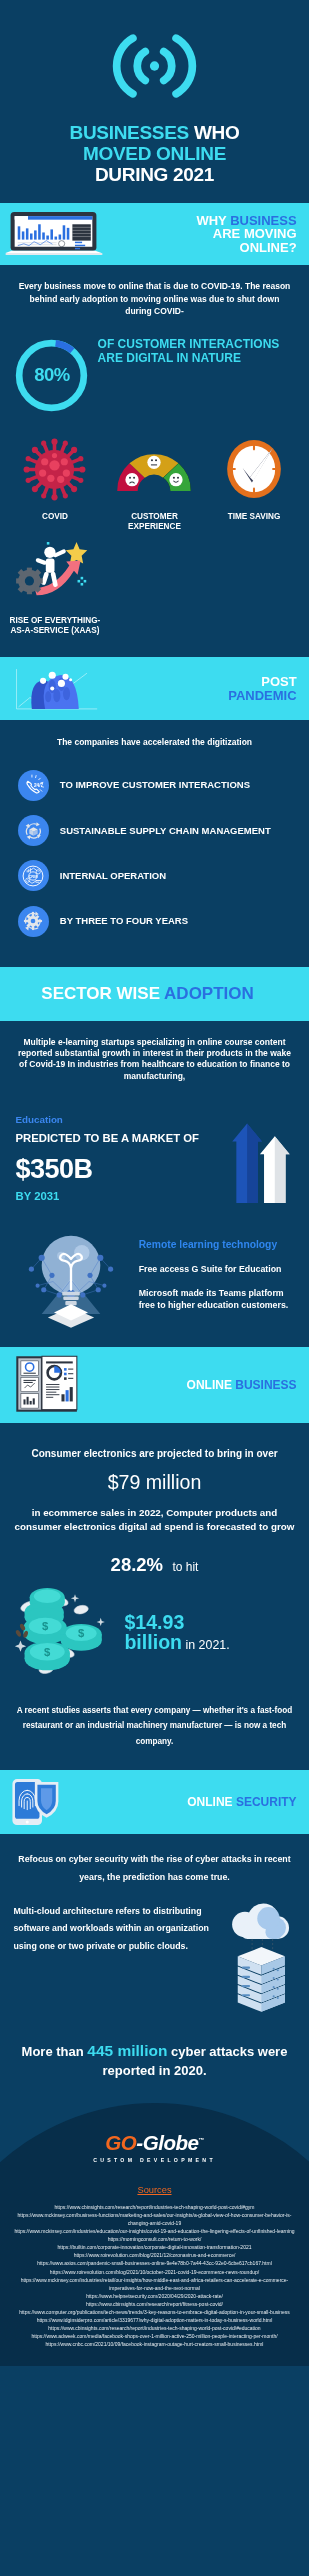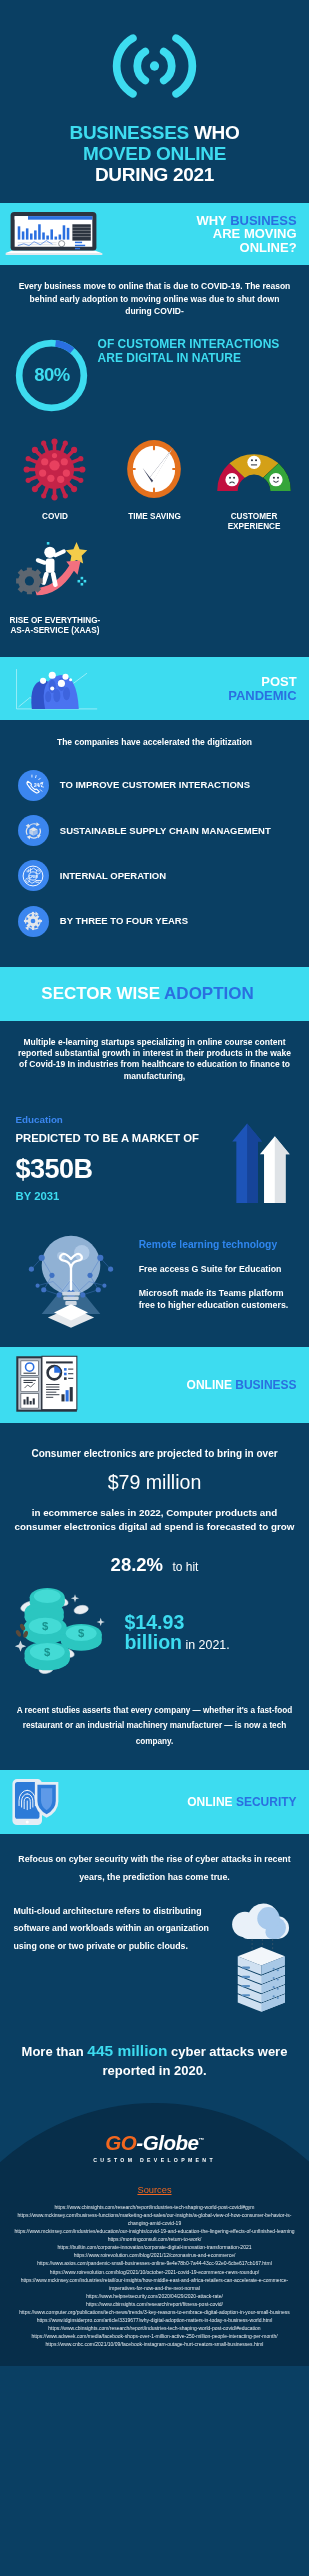--- a/index.html
+++ b/index.html
@@ -342,38 +342,20 @@
               <circle cx="82" cy="48" r="7"></circle>
             <circle cx="40" cy="70" r="7"></circle>
               <circle cx="86" cy="70" r="7"></circle>
               <circle cx="56" cy="80" r="7"></circle>
             <circle cx="75" cy="82" r="7"></circle>
               <circle cx="63" cy="36" r="5"></circle>
           </g>
         </svg>
       </div>
       <div class="icon-cap">COVID</div>
-    </div>
-
-    <div class="icon-cell">
-      <div class="icon-art">
-        <svg width="62" height="62" viewBox="0 0 120 120">
-          <ellipse cx="60" cy="60" rx="52" ry="56" fill="#e3701d"></ellipse>
-          <ellipse cx="60" cy="60" rx="41" ry="45" fill="#ffffff"></ellipse>
-          <g stroke="#e3701d" stroke-width="4" stroke-linecap="round">
-            <line x1="60" y1="14" x2="60" y2="22"></line>
-              <line x1="60" y1="98" x2="60" y2="106"></line>
-            <line x1="14" y1="60" x2="23" y2="60"></line>
-              <line x1="97" y1="60" x2="106" y2="60"></line>
-          </g>
-          <path d="M38 58 L52 76 L96 20 L56 86 Z" fill="#39405a"></path>
-          <path d="M96 20 L52 76 L59 83 Z" fill="#ffffff"></path>
-        </svg>
-      </div>
-      <div class="icon-cap">TIME SAVING</div>
     </div>
 
     <div class="icon-cell">
       <div class="icon-art">
         <svg width="78" height="47" viewBox="0 0 152 92">
           <path d="M4 88 A72 72 0 0 1 28 34 L58 62 A32 32 0 0 0 44 88 Z" fill="#c1103f"></path>
           <path d="M28 34 A72 72 0 0 1 76 16 L76 56 A32 32 0 0 0 58 62 Z" fill="#d4a017"></path>
           <path d="M76 16 A72 72 0 0 1 124 34 L94 62 A32 32 0 0 0 76 56 Z" fill="#d4a017"></path>
           <path d="M124 34 A72 72 0 0 1 148 88 L108 88 A32 32 0 0 0 94 62 Z" fill="#35a game"></path>
           <path d="M124 34 A72 72 0 0 1 148 88 L108 88 A32 32 0 0 0 94 62 Z" fill="#35a53a"></path>
@@ -395,20 +377,38 @@
               <circle cx="123" cy="62" r="2"></circle>
             </g>
           <path d="M114 68 Q119 74 124 68" stroke="#2c3440" stroke-width="2" fill="none"></path>
         </svg>
       </div>
       <div class="icon-cap">CUSTOMER EXPERIENCE</div>
     </div>
 
     <div class="icon-cell">
       <div class="icon-art">
+        <svg width="62" height="62" viewBox="0 0 120 120">
+          <ellipse cx="60" cy="60" rx="52" ry="56" fill="#e3701d"></ellipse>
+          <ellipse cx="60" cy="60" rx="41" ry="45" fill="#ffffff"></ellipse>
+          <g stroke="#e3701d" stroke-width="4" stroke-linecap="round">
+            <line x1="60" y1="14" x2="60" y2="22"></line>
+              <line x1="60" y1="98" x2="60" y2="106"></line>
+            <line x1="14" y1="60" x2="23" y2="60"></line>
+              <line x1="97" y1="60" x2="106" y2="60"></line>
+          </g>
+          <path d="M38 58 L52 76 L96 20 L56 86 Z" fill="#39405a"></path>
+          <path d="M96 20 L52 76 L59 83 Z" fill="#ffffff"></path>
+        </svg>
+      </div>
+      <div class="icon-cap">TIME SAVING</div>
+    </div>
+
+    <div class="icon-cell">
+      <div class="icon-art">
         <svg width="77" height="64" viewBox="0 0 150 125">
           <polygon points="118,2 124,16 139,18 128,29 131,44 118,37 105,44 108,29 97,18 112,16" fill="#f4cc4a"></polygon>
           <rect x="60" y="2" width="5" height="5" fill="#3ddcf0"></rect>
           <g fill="#3ddcf0">
             <rect x="126" y="70" width="5" height="5"></rect>
               <rect x="120" y="76" width="5" height="5"></rect>
             <rect x="132" y="76" width="5" height="5"></rect>
               <rect x="126" y="82" width="5" height="5"></rect>
           </g>
           <path d="M36 92 Q76 92 104 48 L98 40 L126 38 L120 66 L113 58 Q84 106 40 106 Z" fill="#f2707f"></path>

